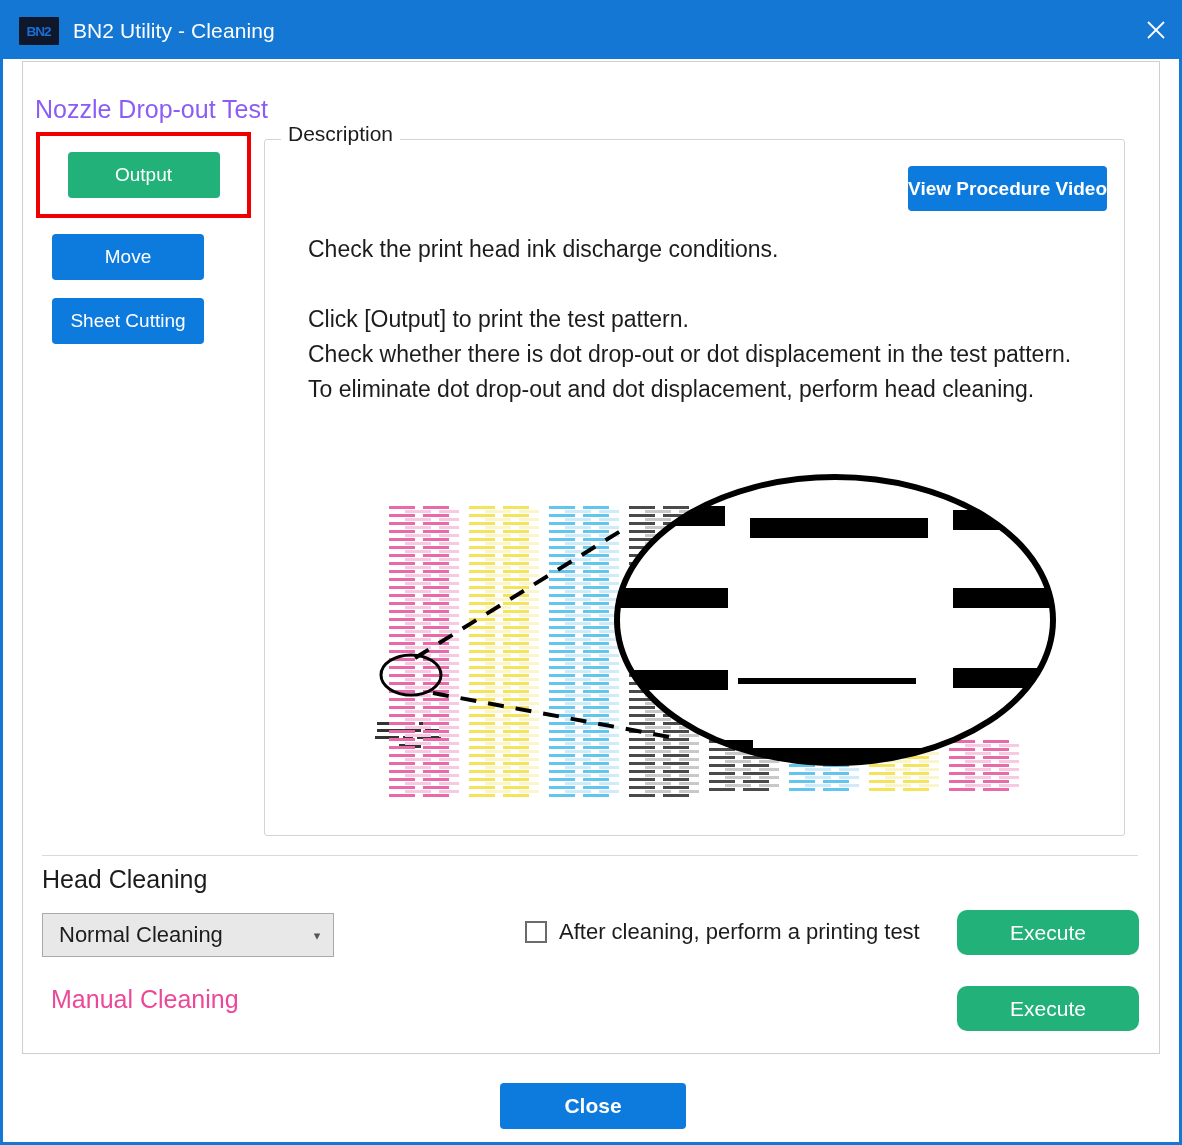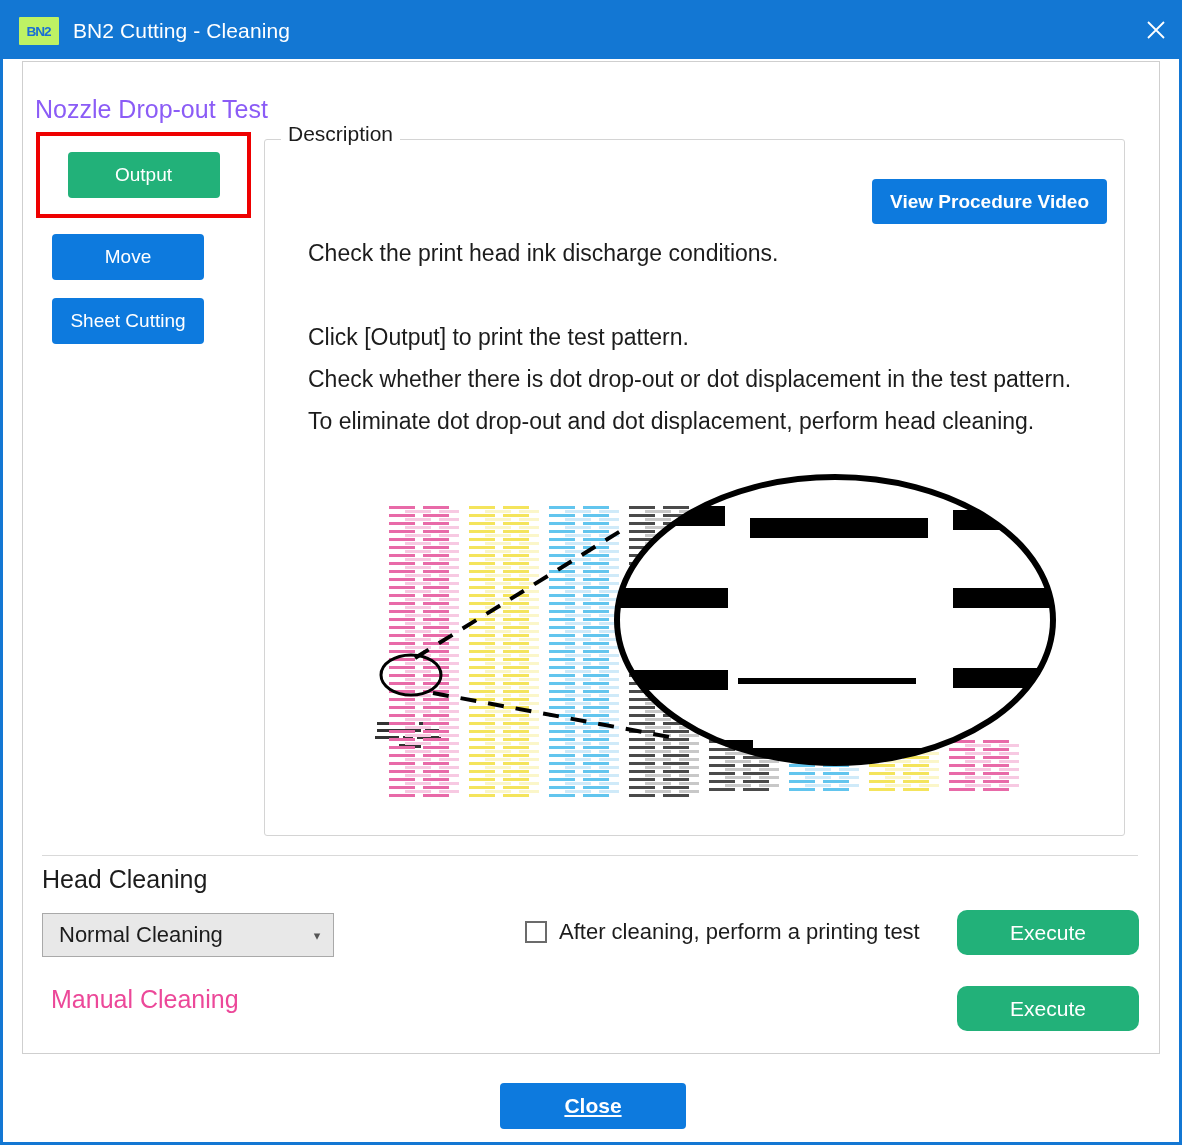--- a/index.html
+++ b/index.html
@@ -29,21 +29,21 @@
     height: 56px;
     background: #1377d3;
     display: flex;
     align-items: center;
   }
   #title-icon {
     width: 40px;
     height: 28px;
     margin-left: 16px;
     margin-right: 14px;
-    background: #bef264;
+    background: #0f172a;
     border-radius: 1px;
     display: flex;
     align-items: center;
     justify-content: center;
     overflow: hidden;
     flex: none;
   }
   #title-icon .glyph {
     font-family: "Liberation Sans", sans-serif;
     font-size: 13px;
@@ -153,40 +153,39 @@
     font-size: 21px;
     color: #1c1c1c;
     white-space: nowrap;
   }
   #video-btn {
     position: absolute;
     right: 17px;
     top: 26px;
     box-sizing: border-box;
     height: 45px;
-    padding: 0 18px;
+    padding: 0 0;
     border: none;
     border-radius: 4px;
     background: #0d7ade;
     color: #ffffff;
     font-family: "Liberation Sans", sans-serif;
     font-size: 19px;
     font-weight: bold;
     cursor: pointer;
     white-space: nowrap;
-    margin-top: 13px;
   }
   #desc-text {
     position: absolute;
     left: 43px;
     top: 92px;
     width: 790px;
     font-size: 23px;
     color: #1c1c1c;
-    line-height: 42px;
+    line-height: 35px;
     white-space: pre-wrap;
   }
 
   
   #pattern-art {
     position: absolute;
     left: 110px;
     top: 330px;
     width: 740px;
     height: 345px;
@@ -295,33 +294,32 @@
     height: 46px;
     border: none;
     border-radius: 4px;
     background: #0d7ade;
     color: #ffffff;
     font-family: "Liberation Sans", sans-serif;
     font-size: 21px;
     font-weight: bold;
     cursor: pointer;
     padding: 0;
-    text-decoration: underline;
   }
 </style>
 </head>
 <body>
 
 <div id="window">
 
   <div id="titlebar">
     <div id="title-icon">
       <span class="glyph">BN2</span>
     </div>
-    <div id="title-text">BN2 Cutting - Cleaning</div>
+    <div id="title-text">BN2 Utility - Cleaning</div>
     <div id="titlebar-close">
       <svg width="22" height="22" viewBox="0 0 22 22" aria-hidden="true">
         <path d="M3 3 L19 19 M19 3 L3 19" stroke="#ffffff" stroke-width="1.8" fill="none"></path>
       </svg>
     </div>
   </div>
 
   <div id="card">
 
     <div id="section-title">Nozzle Drop-out Test</div>

